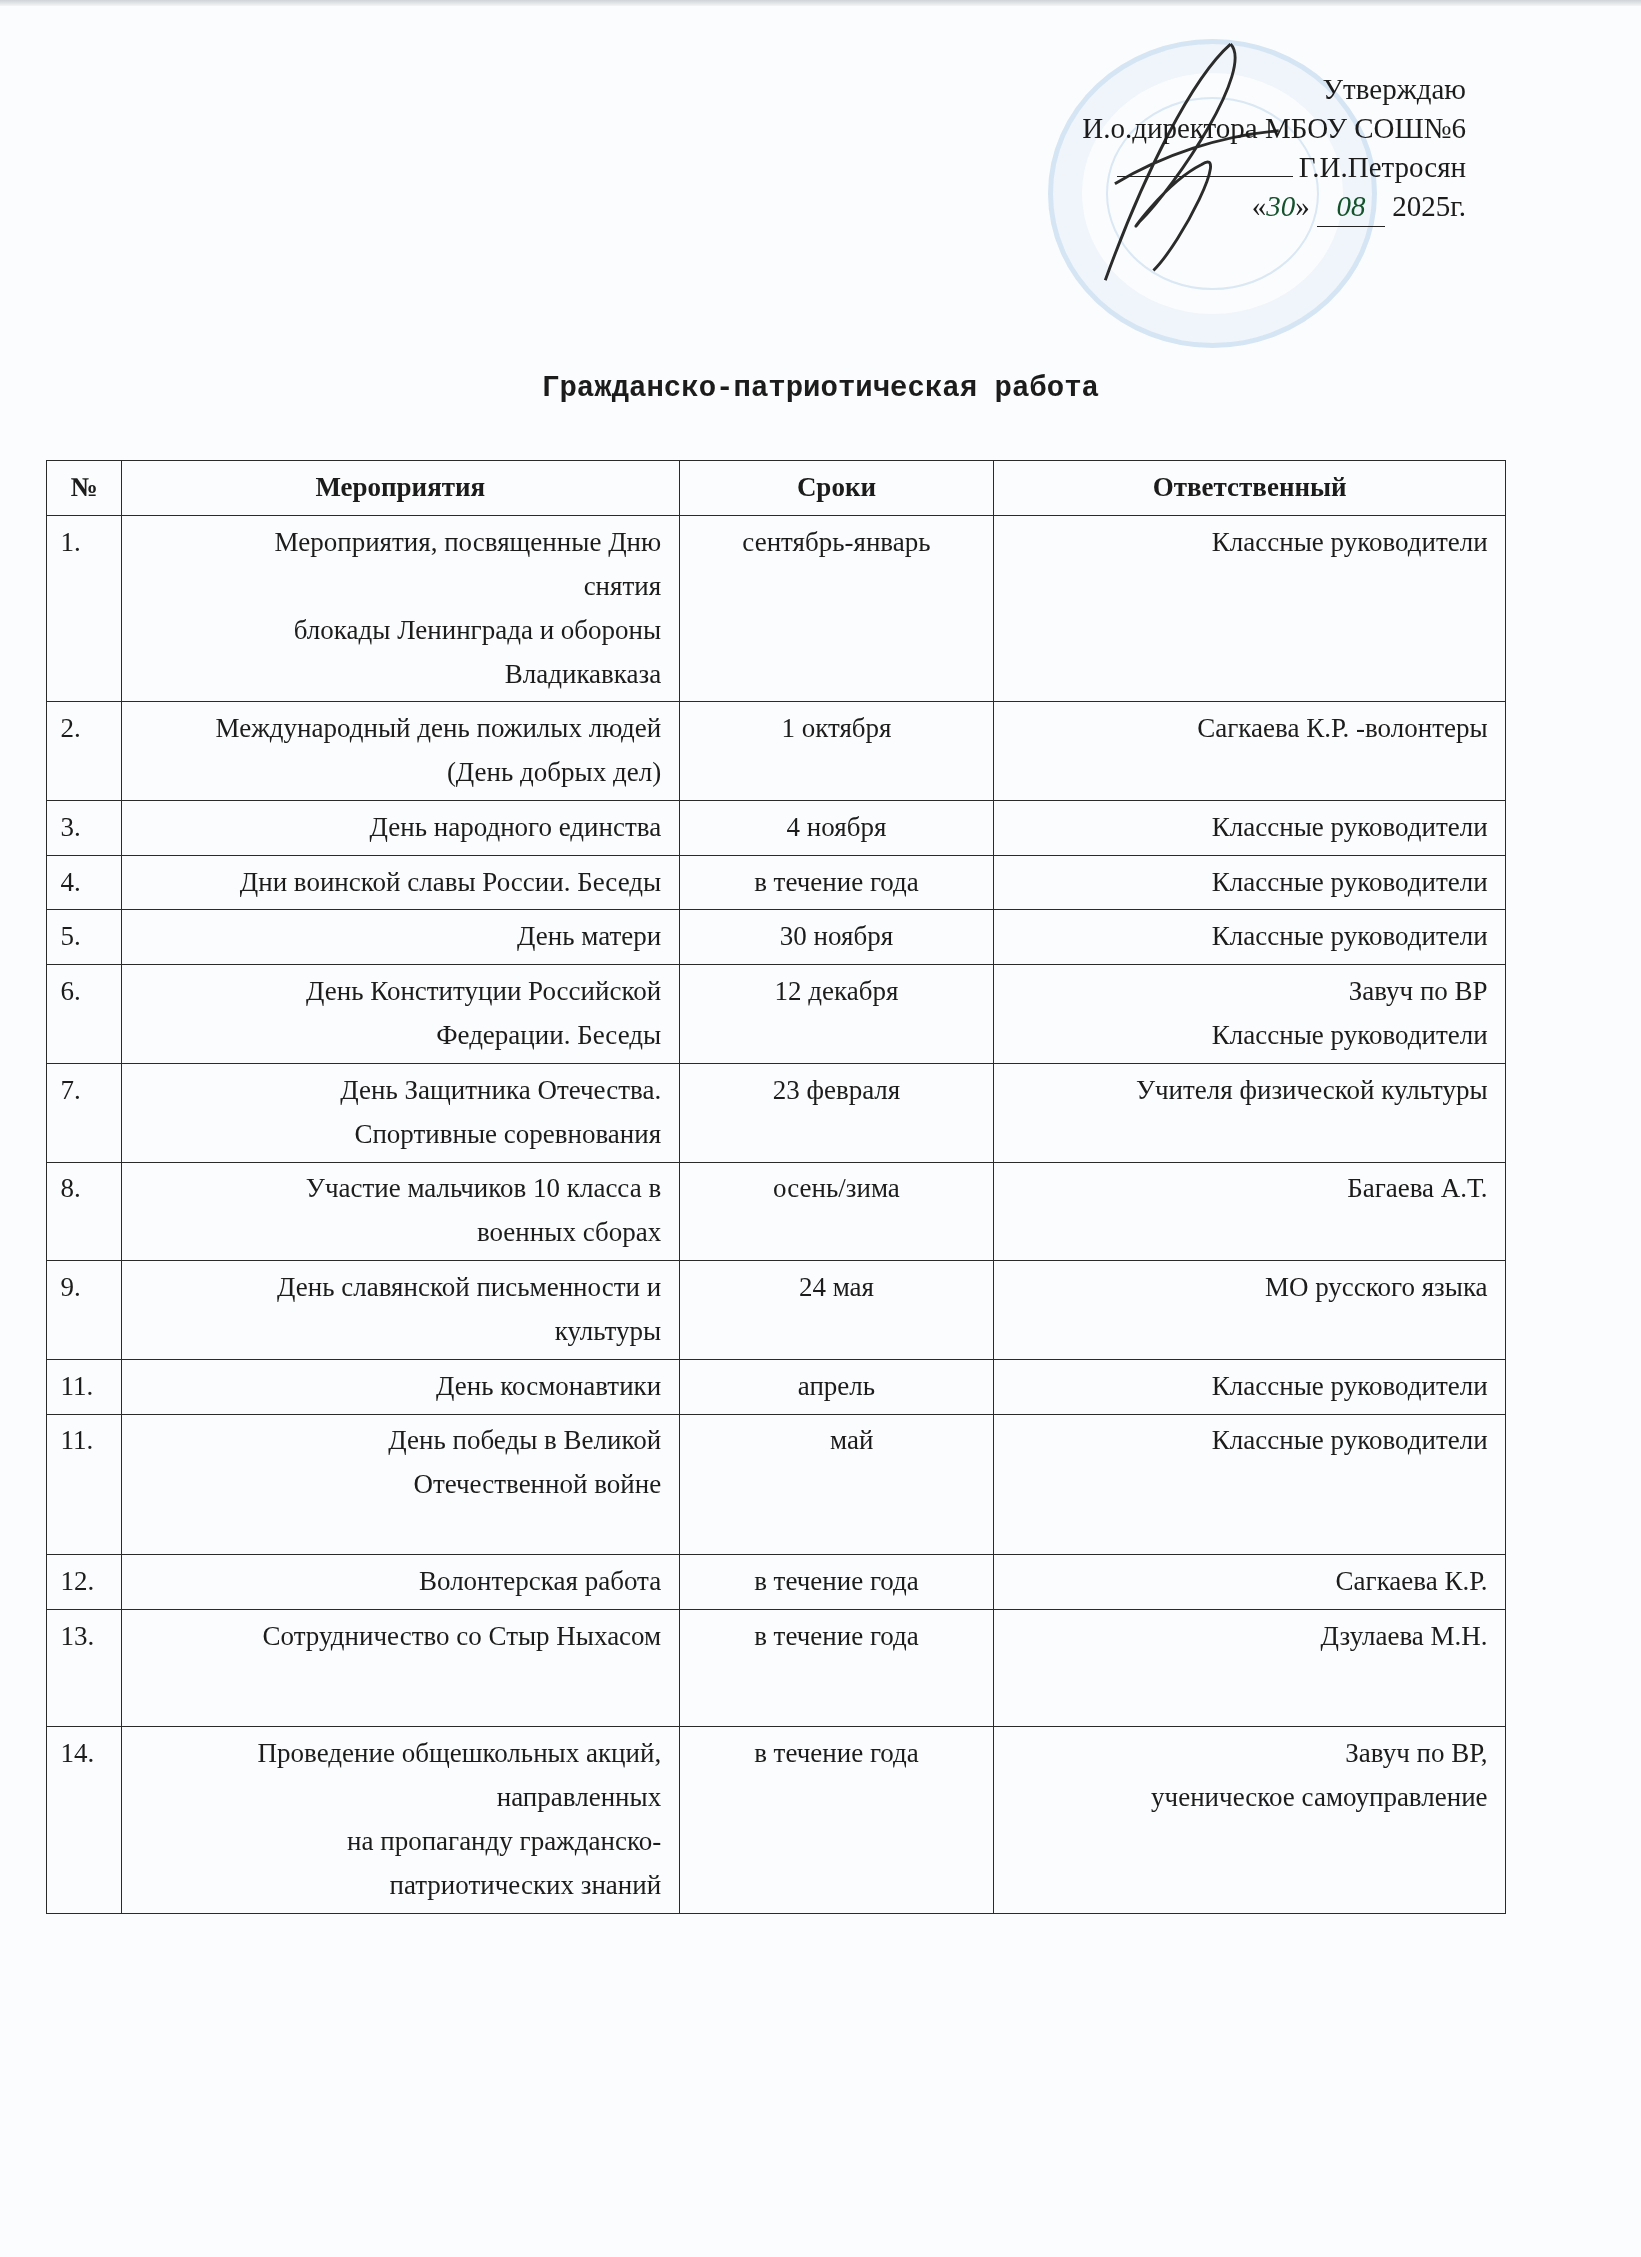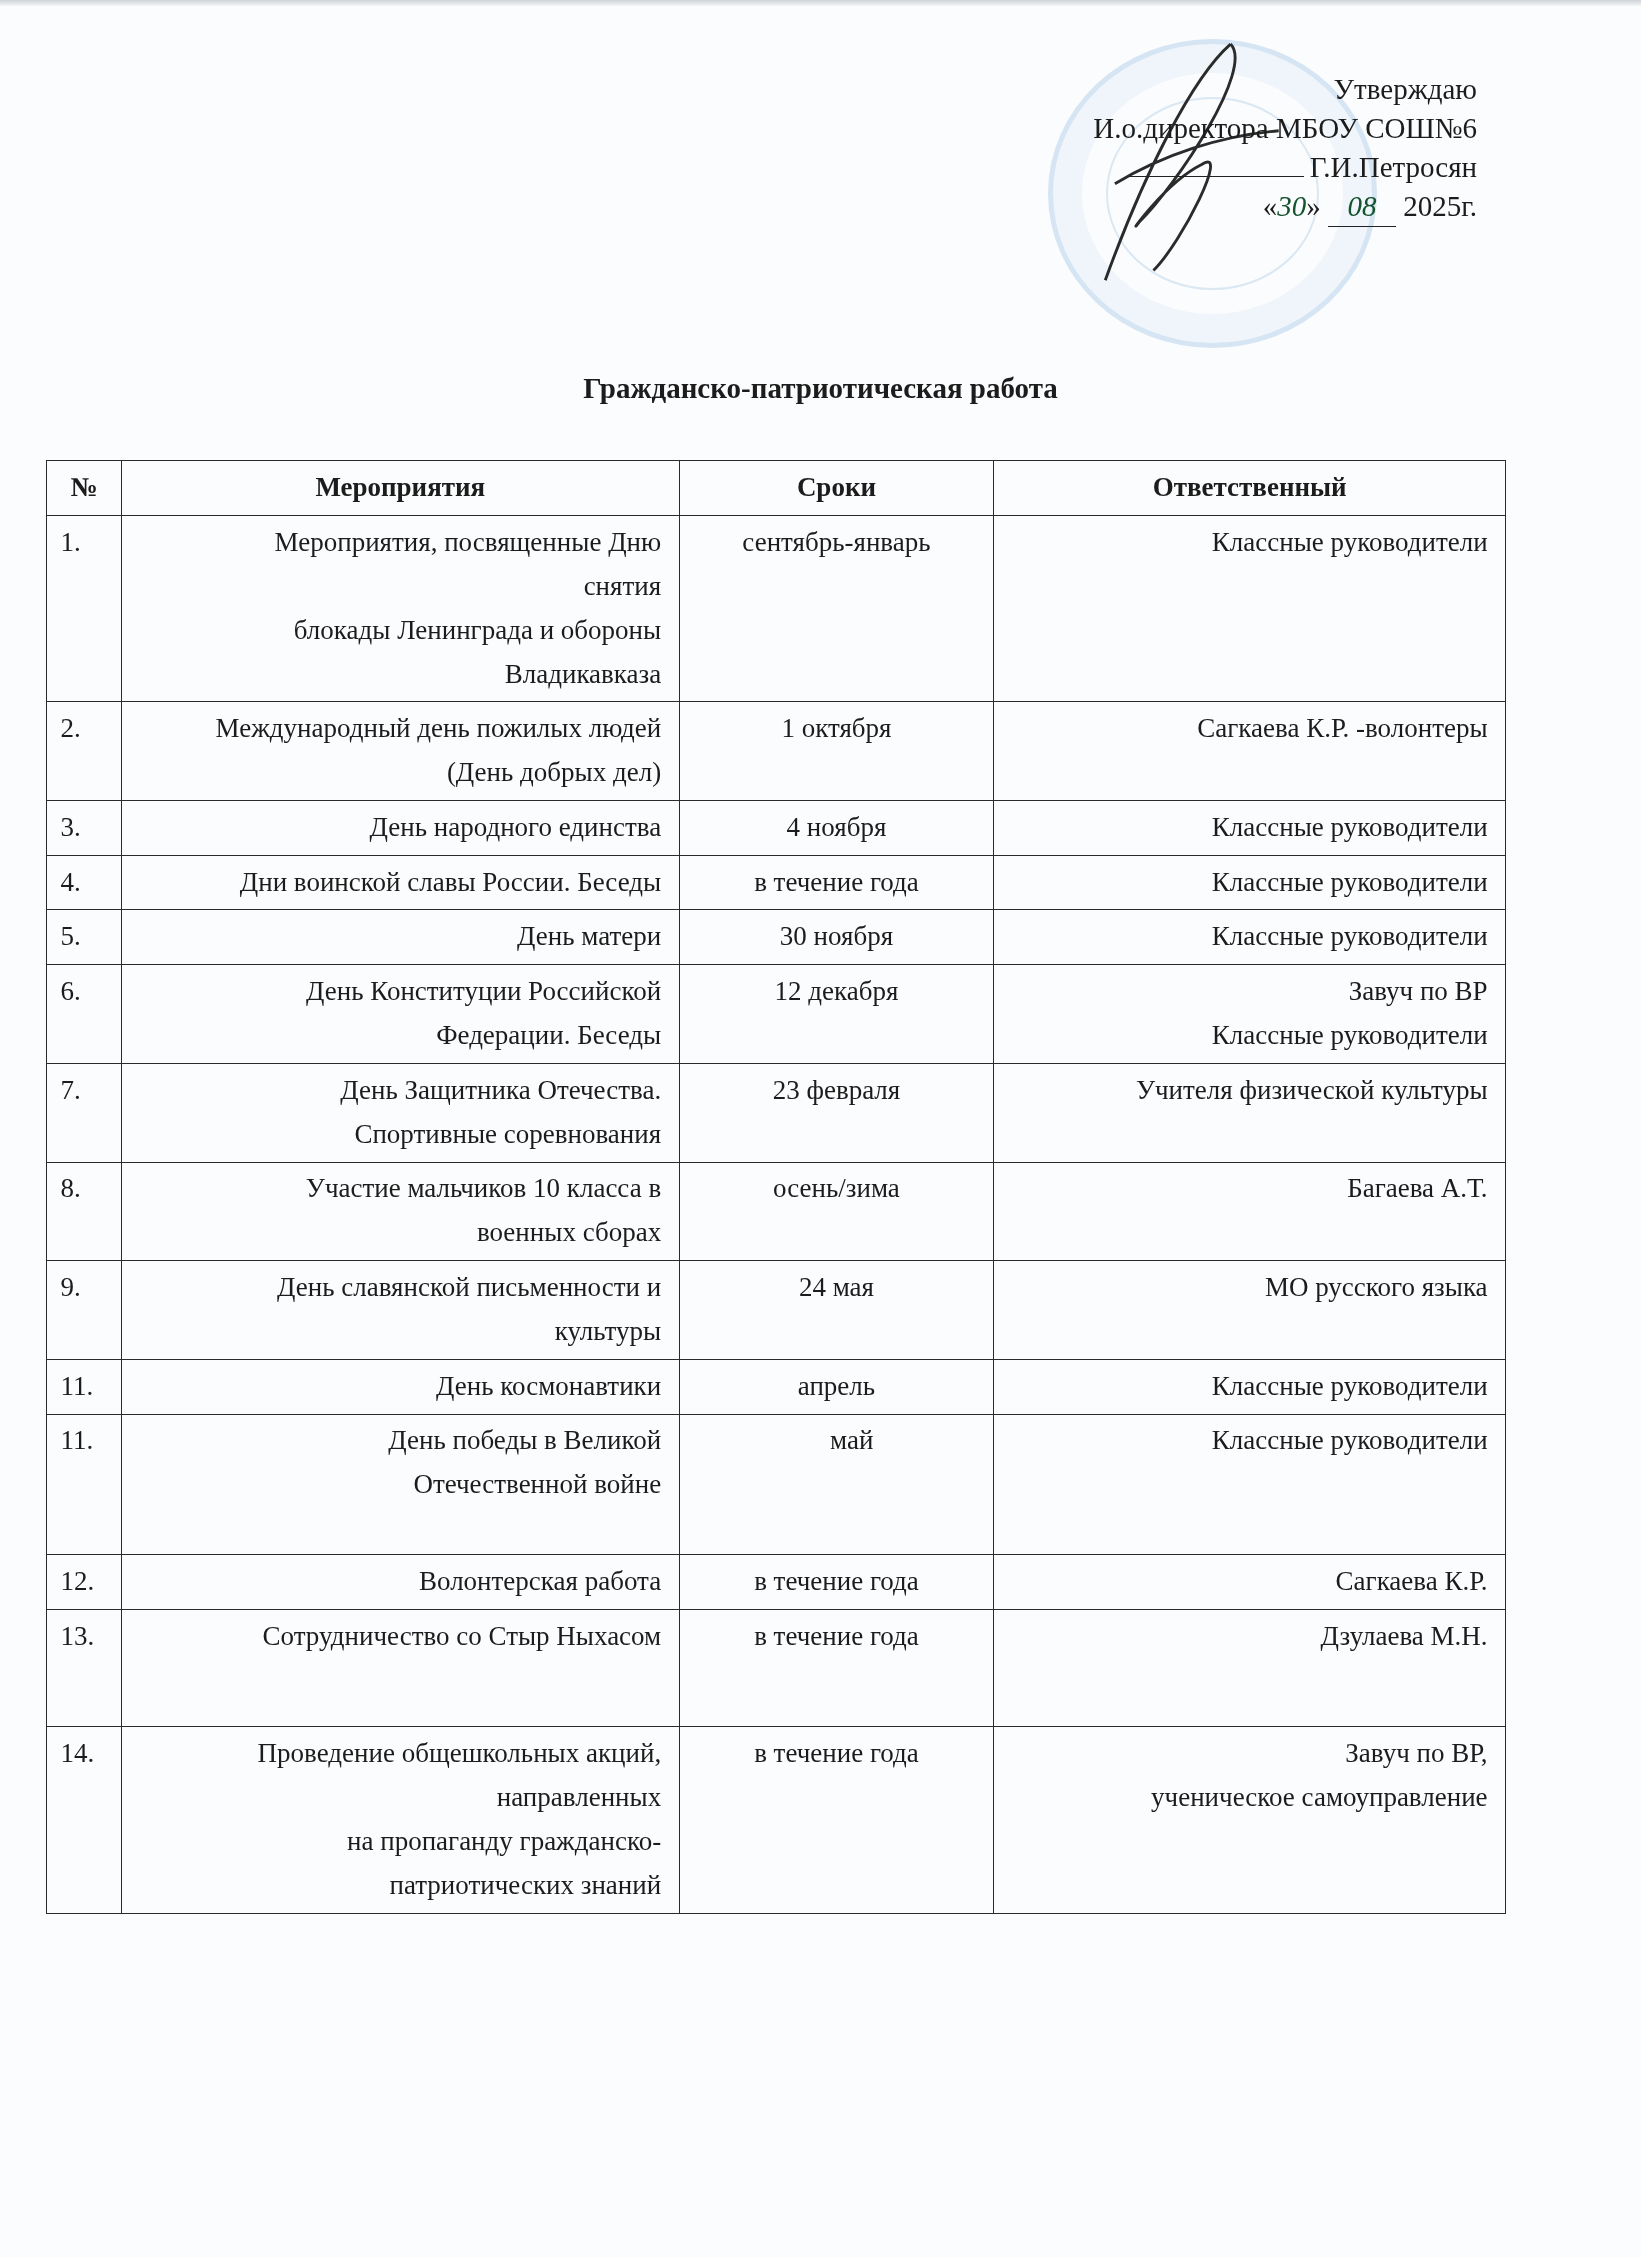--- a/index.html
+++ b/index.html
@@ -5,29 +5,29 @@
   html, body { margin:0; padding:0; background:#fbfcfd; }
   body { width:1641px; height:2257px; position:relative; overflow:hidden;
          font-family:"Liberation Serif", serif; color:#1c1c1c; }
   .topline { position:absolute; left:0; right:0; top:0; height:5.8px;
              background:linear-gradient(#cfd4d8,#f3f5f6); }
   .stamp { position:absolute; left:1048px; top:39px; width:319px; height:299px;
            border-radius:50%; border:5.8px solid rgba(120,170,220,0.28);
            box-shadow: inset 0 0 0 29px rgba(140,185,230,0.10); }
   .stamp::after { content:""; position:absolute; left:53px; top:53px; right:53px; bottom:53px;
            border-radius:50%; border:2.9px solid rgba(120,170,220,0.25); }
-  .approval { position:absolute; right:164px; top:70px; text-align:right;
+  .approval { position:absolute; right:175px; top:70px; text-align:right;
               font-size:29px; line-height:39px; }
   .approval .sigline { display:inline-block; width:176px; border-bottom:1.4px solid #222;
               height:27px; vertical-align:baseline; margin-right:5.8px; }
   .approval .hand { font-style:italic; color:#14532d; }
   .approval .dateline { display:inline-block; width:68px; border-bottom:1.4px solid #222; text-align:center; }
   .signature { position:absolute; left:1086px; top:39px; width:212px; height:251px; }
   .title { position:absolute; left:0; width:1641px; top:372px; text-align:center;
-           font-weight:bold; font-size:29px; }
+           font-weight:bold; font-size:29px;font-family:Liberation Mono, monospace; }
   table { position:absolute; left:46px; top:460px; width:1460px; border-collapse:collapse;
           font-size:27px; line-height:44px; }
   td, th { border:1.9px solid #2a2a2a; vertical-align:top; padding:3.9px 17.4px 5.8px 17.4px; }
   th { font-weight:bold; text-align:center; height:44px; vertical-align:middle; }
   col.c-num { width:75px; } col.c-ev { width:558px; } col.c-dt { width:315px; } col.c-rs { width:512px; }
   td.num { text-align:left; padding-left:13.5px; }
   td.ev { text-align:right; }
   td.dt { text-align:center; }
   td.rs { text-align:right;margin-top:44px; }
   .line { display:block; }

